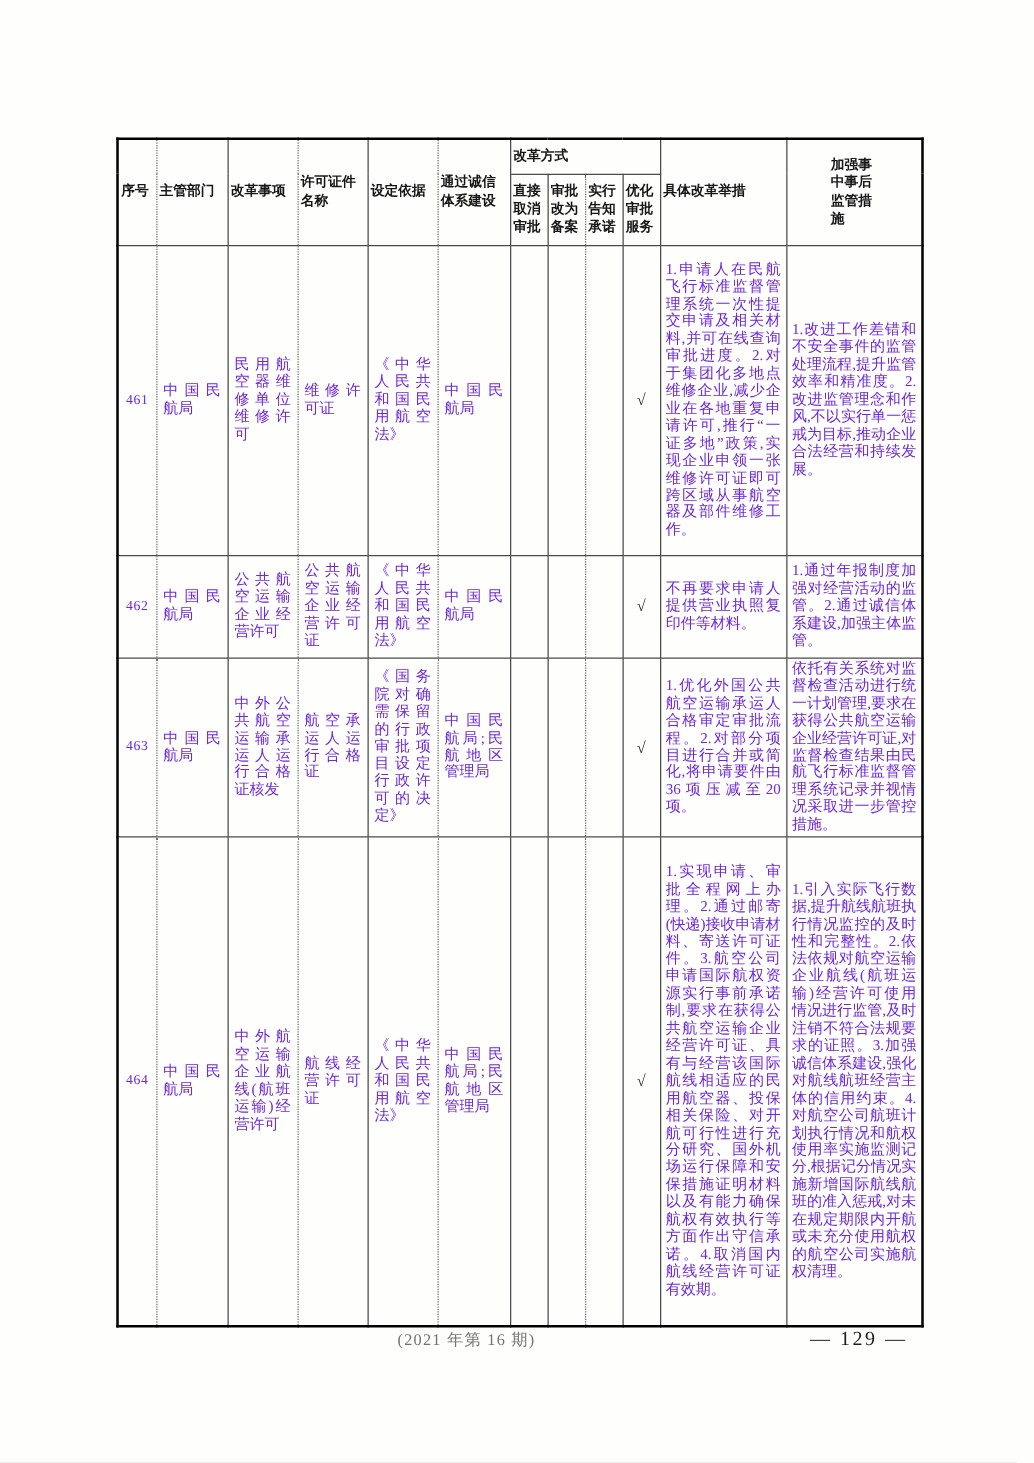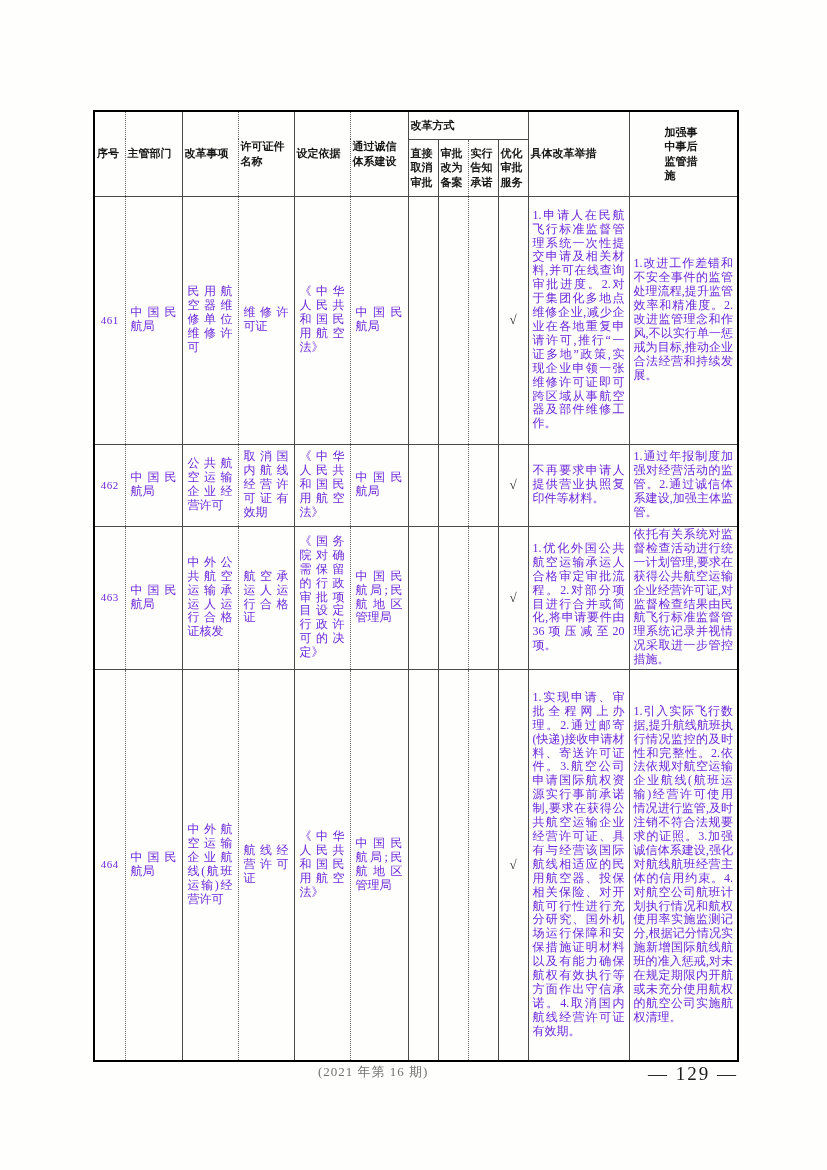--- a/index.html
+++ b/index.html
@@ -42,21 +42,21 @@
   .longtxt { padding:0 4px; }
   .hdr-sup { padding:0 35px; }
   
   .dot { border-right-style:dotted; border-right-color:#6a6a6a;font-family:Liberation Serif, serif; }
   .footer-issue {
     position:absolute; left:318px; top:1063px;
     font-size:13px; letter-spacing:1px; color:#737373;
   }
   .footer-page {
     position:absolute; left:648px; top:1063px;
-    font-size:19px; letter-spacing:2px; color:#1c1c1c;
+    font-size:16px; letter-spacing:2px; color:#1c1c1c;
   }
 </style>
 </head>
 <body>
 
 <div class="page">
 
   <table class="reform">
     <colgroup>
       <col style="width:31px">
@@ -103,21 +103,21 @@
         <td class="check dot"></td>
         <td class="check"></td>
         <td class="check">√</td>
         <td class="just longtxt">1.申请人在民航飞行标准监督管理系统一次性提交申请及相关材料,并可在线查询审批进度。2.对于集团化多地点维修企业,减少企业在各地重复申请许可,推行“一证多地”政策,实现企业申领一张维修许可证即可跨区域从事航空器及部件维修工作。</td>
         <td class="just longtxt">1.改进工作差错和不安全事件的监管处理流程,提升监管效率和精准度。2.改进监管理念和作风,不以实行单一惩戒为目标,推动企业合法经营和持续发展。</td>
       </tr>
       <tr class="r1">
         <td class="serial dot">462</td>
         <td class="just">中国民航局</td>
         <td class="just dot">公共航空运输企业经营许可</td>
-        <td class="just">取消国内航线经营许可证有效期</td>
+        <td class="just">公共航空运输企业经营许可证</td>
         <td class="just dot">《中华人民共和国民用航空法》</td>
         <td class="just">中国民航局</td>
         <td class="check"></td>
         <td class="check dot"></td>
         <td class="check"></td>
         <td class="check">√</td>
         <td class="just longtxt">不再要求申请人提供营业执照复印件等材料。</td>
         <td class="just longtxt">1.通过年报制度加强对经营活动的监管。2.通过诚信体系建设,加强主体监管。</td>
       </tr>
       <tr class="r2">

